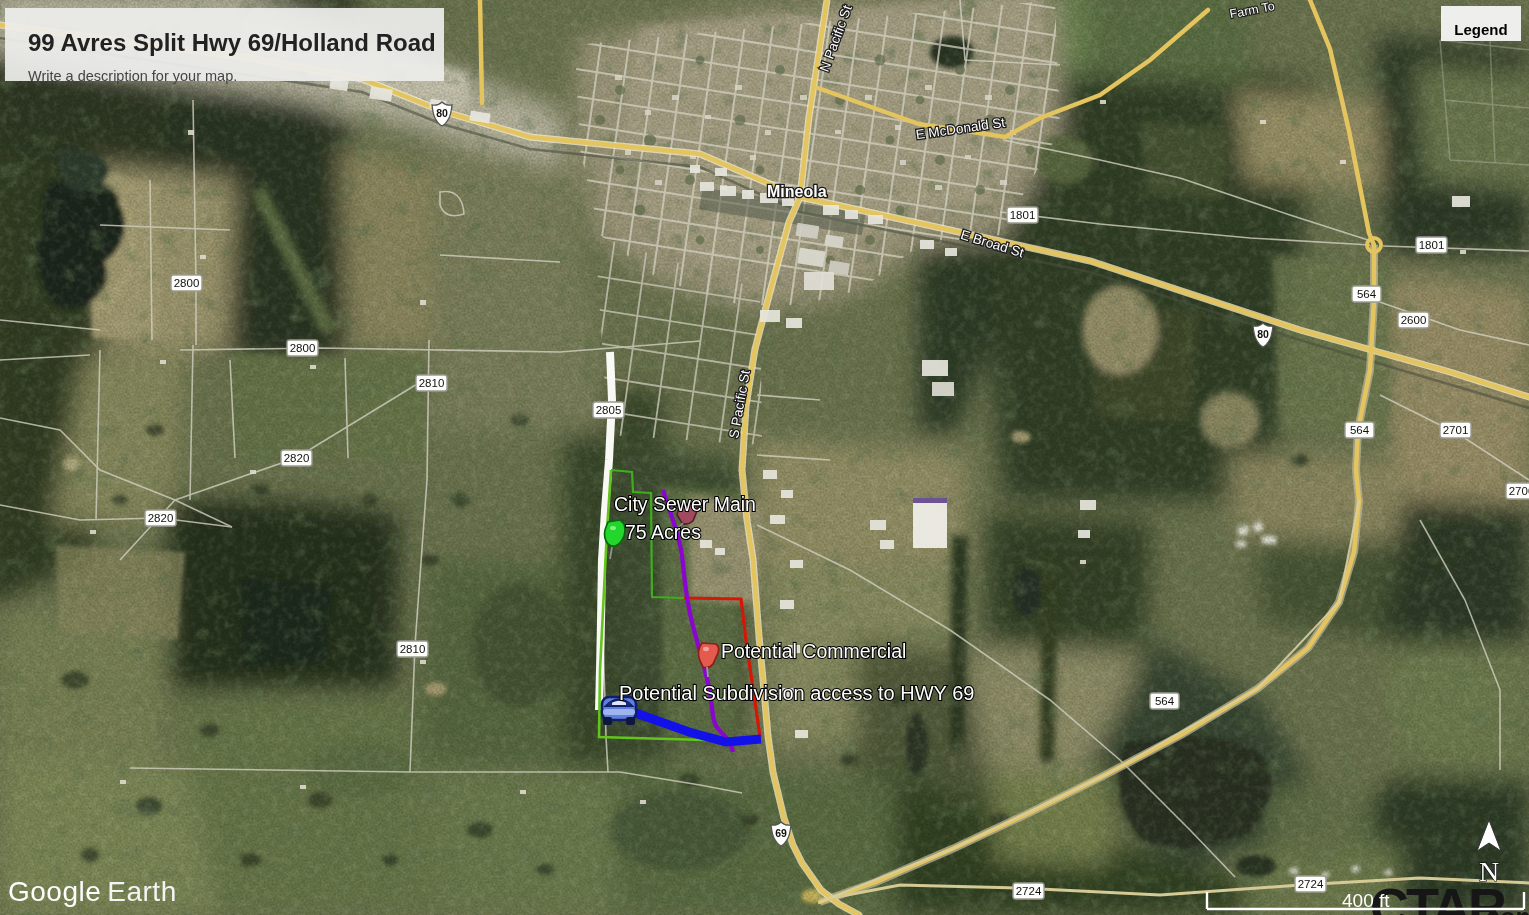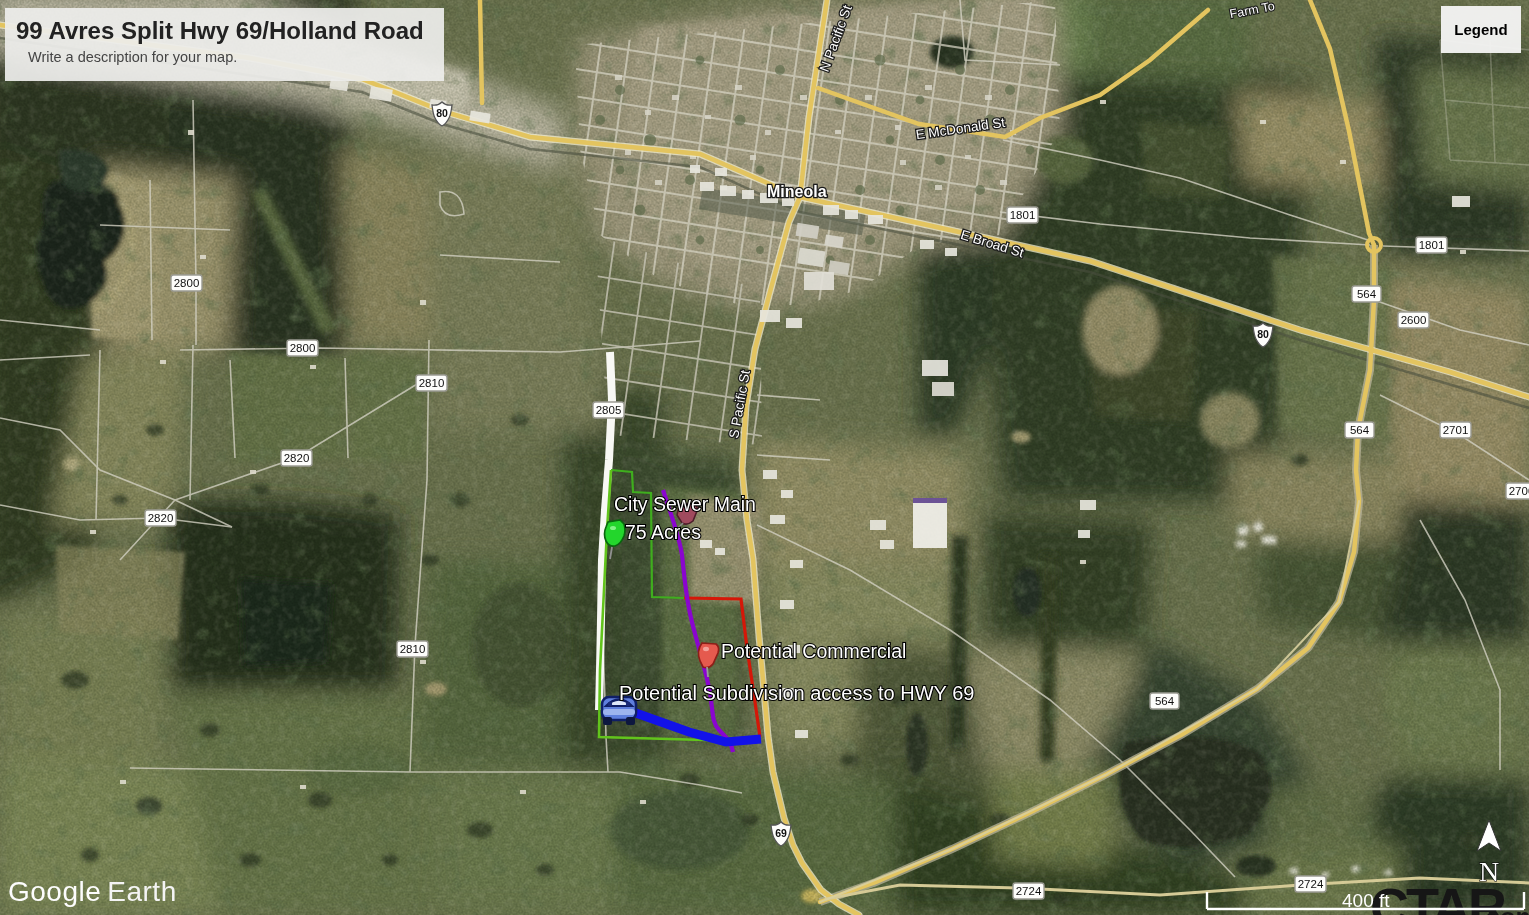--- a/index.html
+++ b/index.html
@@ -1,21 +1,21 @@
 <!DOCTYPE html>
 <html><head>
 <meta charset="utf-8">
 <style>
 html,body{margin:0;padding:0;background:#000;}
 #map{position:relative;width:1529px;height:915px;overflow:hidden;background:#6d744e;font-family:"Liberation Sans",sans-serif;}
 #map svg.base{position:absolute;left:0;top:0;}
 .titlebox{position:absolute;left:5px;top:8px;width:439px;height:73px;background:rgba(237,237,235,0.93);box-sizing:border-box;padding:9px 11px;}
-.titlebox h1{margin:0;font-size:24px;line-height:27px;font-weight:bold;color:#222;white-space:nowrap;font-family:"Liberation Sans",sans-serif;}
+.titlebox h1{margin:12px;font-size:24px;line-height:27px;font-weight:bold;color:#222;white-space:nowrap;font-family:"Liberation Sans",sans-serif;}
 .titlebox p{margin:5px 0 0 12px;font-size:14.5px;color:#444;white-space:nowrap;}
-.legend{position:absolute;left:1441px;top:6px;width:80px;height:47px;background:rgba(244,244,242,0.96);color:#000;font-size:15px;font-weight:bold;text-align:center;line-height:47px;}
+.legend{position:absolute;left:1441px;top:6px;width:80px;height:35px;background:rgba(244,244,242,0.96);color:#000;font-size:15px;font-weight:bold;text-align:center;line-height:47px;}
 </style>
 </head>
 <body>
 <div id="map">
 <svg class="base" width="1529" height="915" viewBox="0 0 1529 915">
 <defs>
 <filter id="b12" x="-40%" y="-40%" width="180%" height="180%">
           <feGaussianBlur stdDeviation="12"></feGaussianBlur>
         </filter>
 <filter id="b8" x="-40%" y="-40%" width="180%" height="180%">

